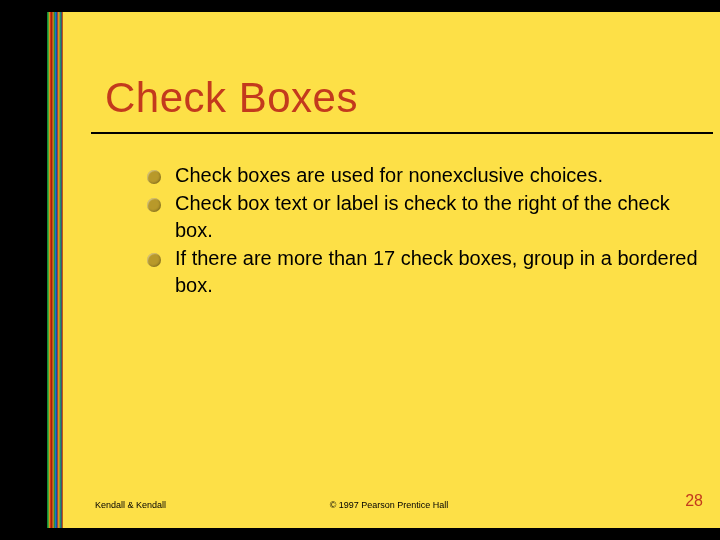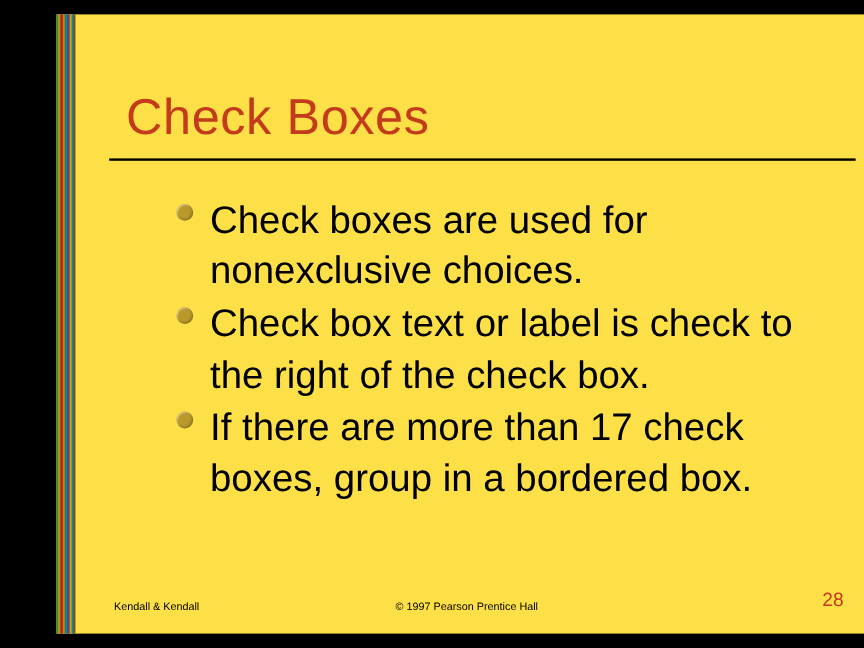--- a/index.html
+++ b/index.html
@@ -50,21 +50,21 @@
     border-top: 2px solid #000;
   }
   .bullets {
     position: absolute;
     left: 100px;
     top: 150px;
     width: 556px;
   }
   .bullet-item {
     position: relative;
-    font-size: 32px;
+    font-size: 20px;
     line-height: 1.32;
     color: #000;
     margin-bottom: 2px;
     padding-left: 28px;
   }
   .dot {
     position: absolute;
     left: 0;
     top: 8px;
     width: 14px;

